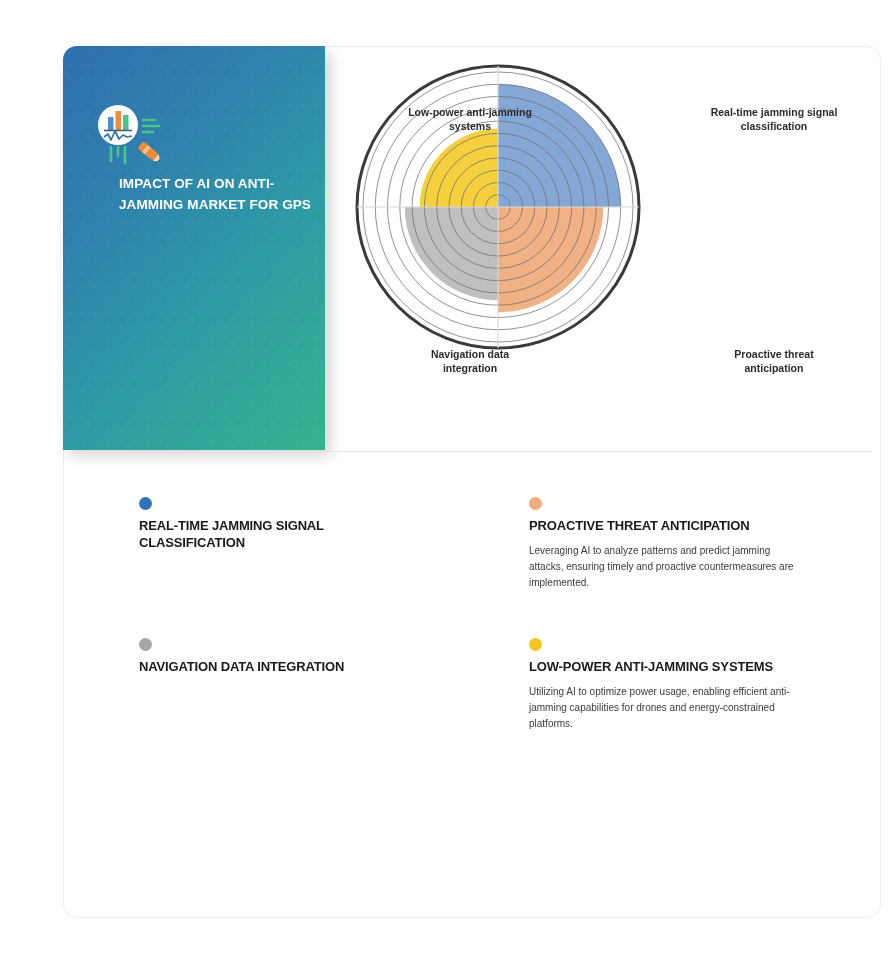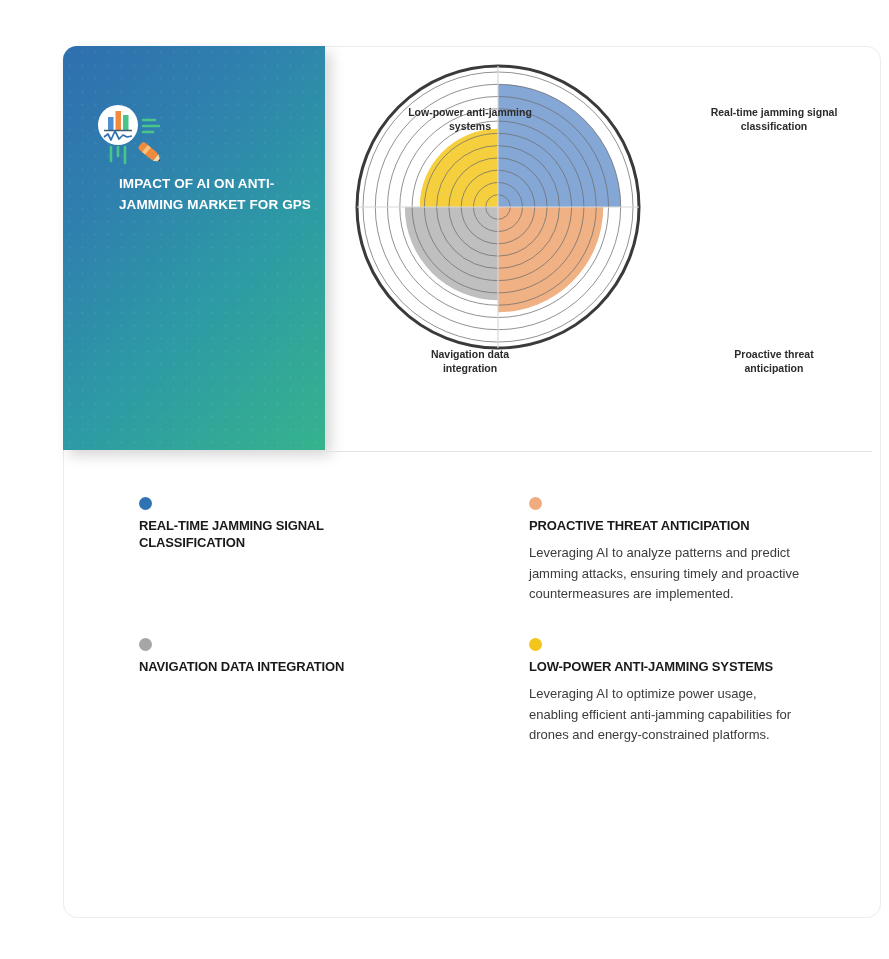--- a/index.html
+++ b/index.html
@@ -144,21 +144,21 @@
     font-size: 13px;
     font-weight: bold;
     color: #1a1a1a;
     line-height: 1.32;
     letter-spacing: -0.15px;
     text-transform: uppercase;
     margin-bottom: 9px;
     width: 276px;
   }
   .legend-body {
-    font-size: 13px;
+    font-size: 10px;
     color: #3b3b3b;
     line-height: 1.57;
     width: 272px;
   }
 </style>
 </head>
 <body>
 
 <div id="panel">
 
@@ -269,17 +269,17 @@
       <div class="legend-title">PROACTIVE THREAT ANTICIPATION</div>
       <div class="legend-body">Leveraging AI to analyze patterns and predict jamming attacks, ensuring timely and proactive countermeasures are implemented.</div>
     </div>
     <div class="legend-item c2">
       <span class="legend-dot" style="background: rgb(166, 166, 166);"></span>
       <div class="legend-title">NAVIGATION DATA INTEGRATION</div>
     </div>
     <div class="legend-item c3">
       <span class="legend-dot" style="background: rgb(244, 197, 28);"></span>
       <div class="legend-title">LOW-POWER ANTI-JAMMING SYSTEMS</div>
-      <div class="legend-body">Leveraging AI to optimize power usage, enabling efficient anti-jamming capabilities for drones and energy-constrained platforms.</div>
+      <div class="legend-body">Utilizing AI to optimize power usage, enabling efficient anti-jamming capabilities for drones and energy-constrained platforms.</div>
     </div>
   </div>
 
 </div>
 
 </body></html>

